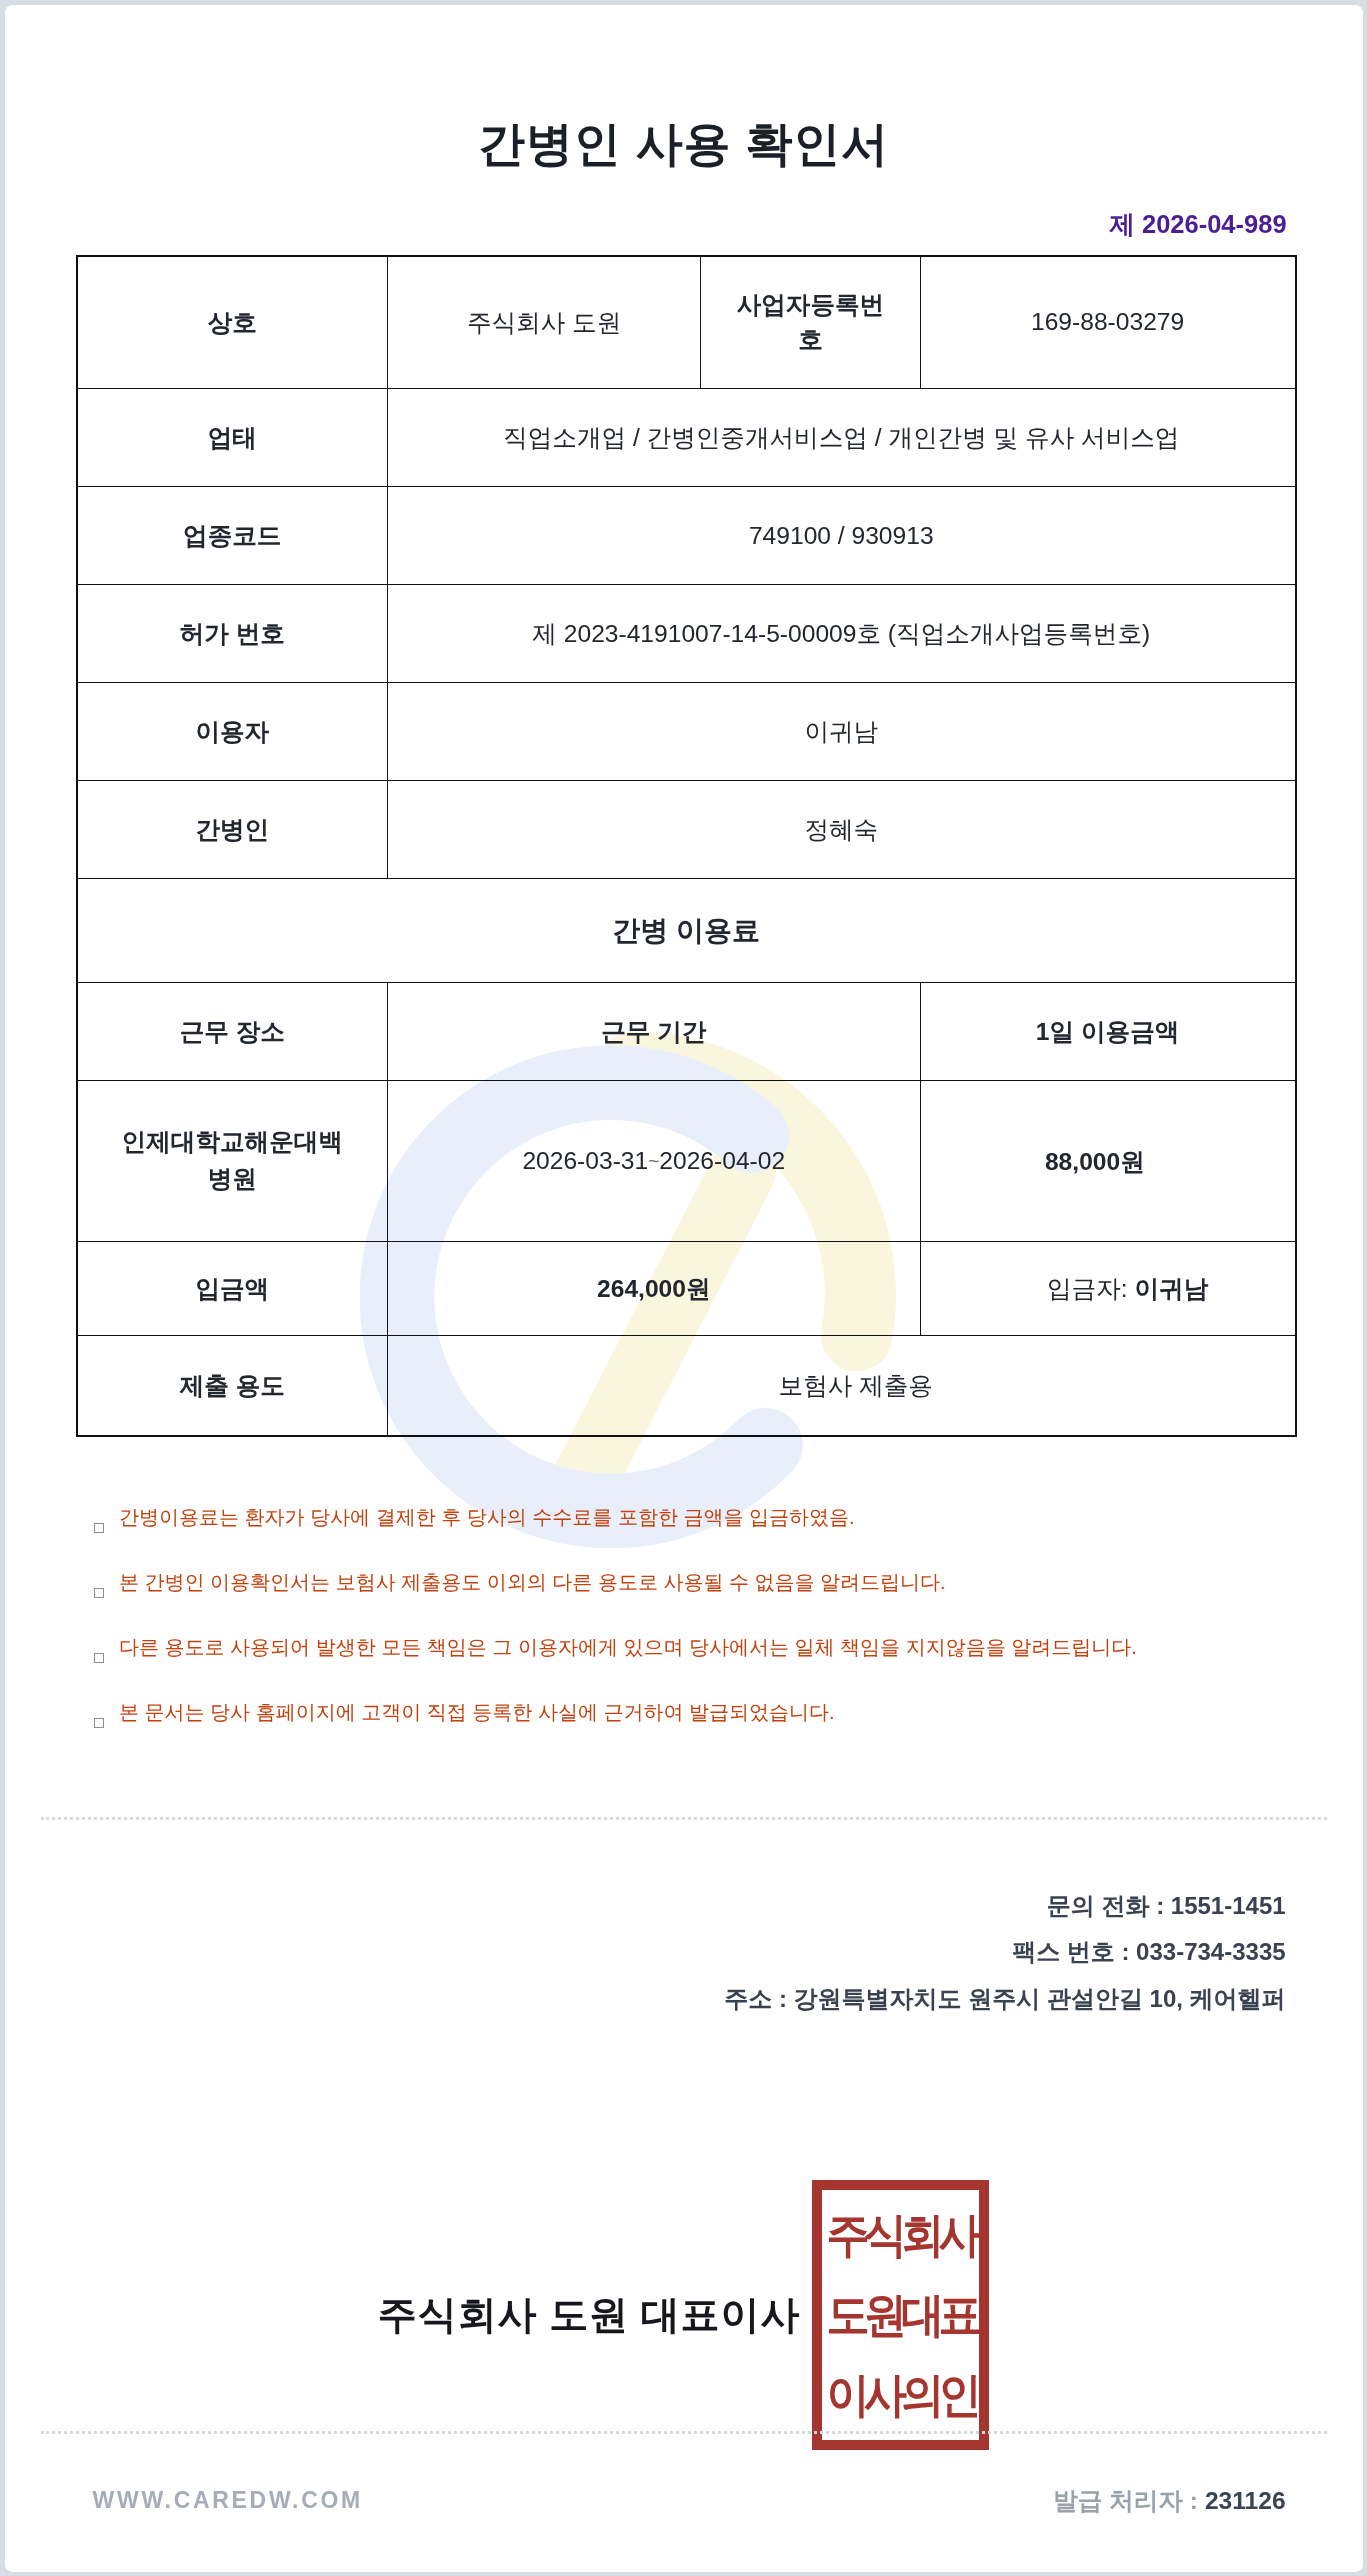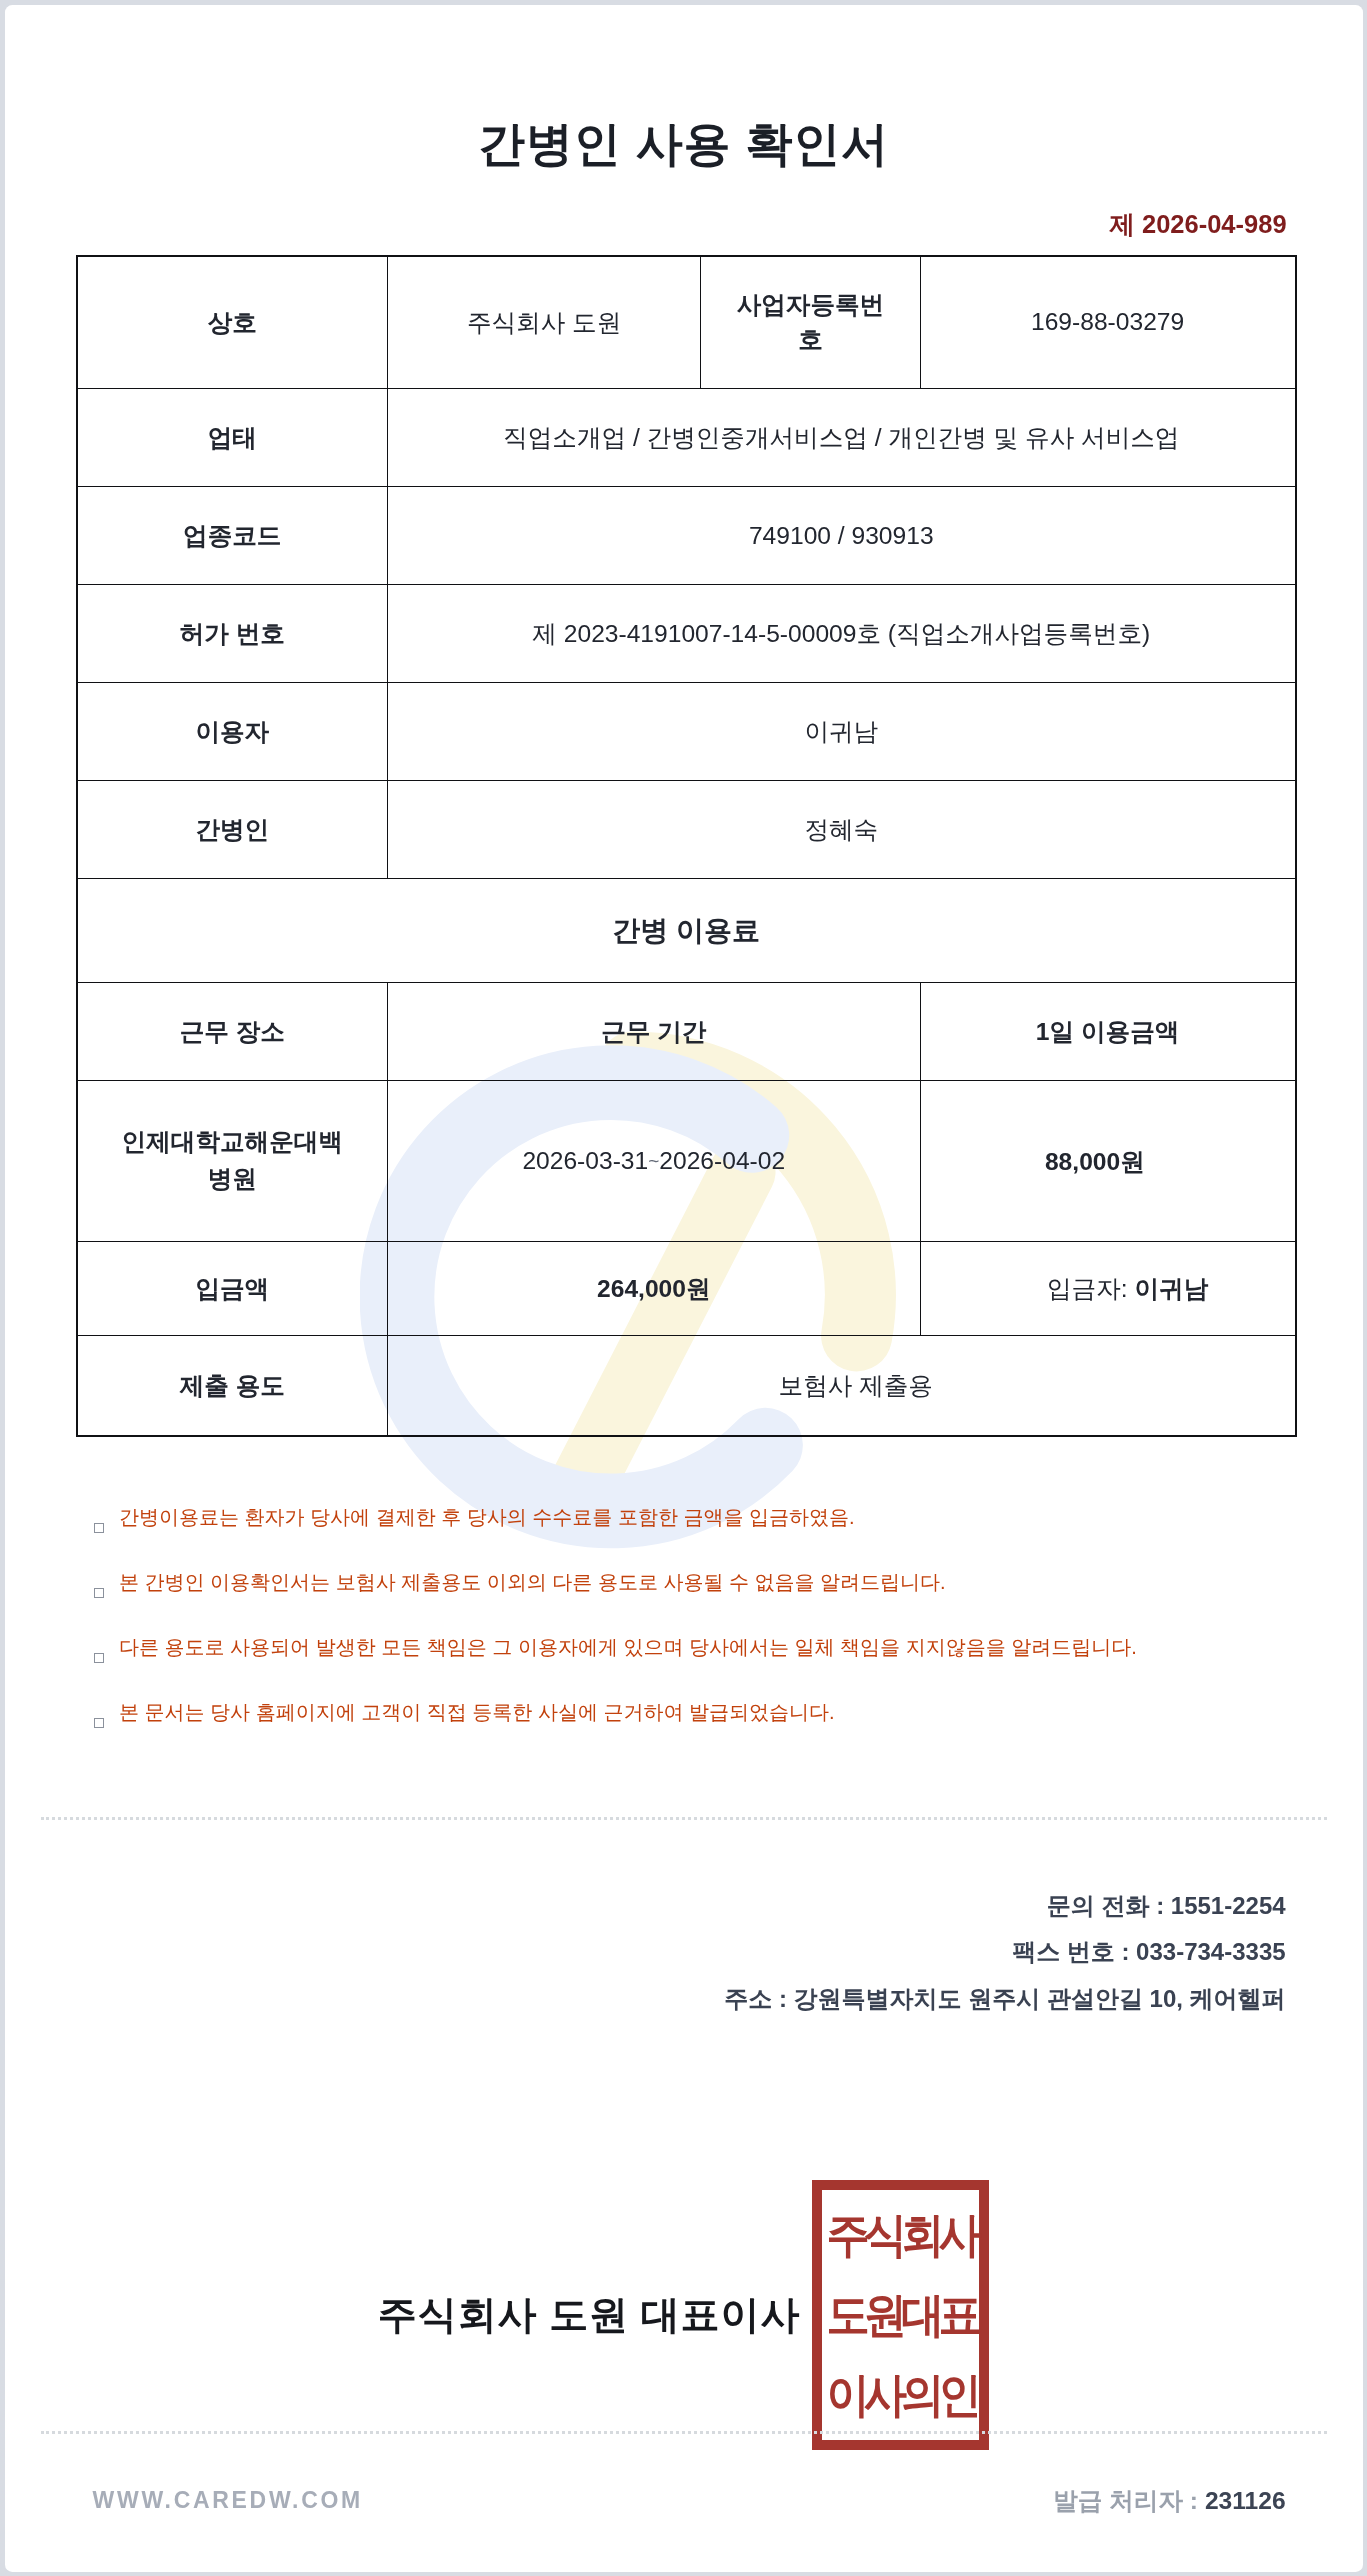--- a/index.html
+++ b/index.html
@@ -10,21 +10,21 @@
   }
   
   .watermark { position:absolute; left:355px; top:1021px; width:565px; height:565px; z-index:0; }
   
   .title {
     position:absolute; top:108px; left:0; width:100%; text-align:center;
     font-size:47px; font-weight:700; color:#1b1f27; letter-spacing:0.9px; z-index:2;
   }
   .doc-no {
     position:absolute; top:202px; right:76px; font-size:25.5px; font-weight:600;
-    color:#7f1d1d; z-index:2;
+    color:#4c1d95; z-index:2;
   }
   
   table.main {
     position:absolute; left:71px; top:250px; width:1221px;
     border-collapse:collapse; z-index:1; table-layout:fixed;
     color:#22262f; font-size:24.6px;
   }
   table.main td {
     border:1.8px solid #101114; text-align:center; vertical-align:middle;
     background:transparent;
@@ -177,21 +177,21 @@
     </div>
     <div class="note">
       <span class="bullet"></span>
       <span>본 문서는 당사 홈페이지에 고객이 직접 등록한 사실에 근거하여 발급되었습니다.</span>
     </div>
   </div>
 
   <div class="divider divider-1"></div>
 
   <div class="contact">
-    <div>문의 전화 : 1551-2254</div>
+    <div>문의 전화 : 1551-1451</div>
     <div>팩스 번호 : 033-734-3335</div>
     <div>주소 : 강원특별자치도 원주시 관설안길 10, 케어헬퍼</div>
   </div>
 
   <div class="sign-row">
     <div class="sign-text">주식회사 도원 대표이사</div>
     <div class="seal">
       <div class="seal-line">주식회사</div>
       <div class="seal-line">도원대표</div>
       <div class="seal-line">이사의인</div>

